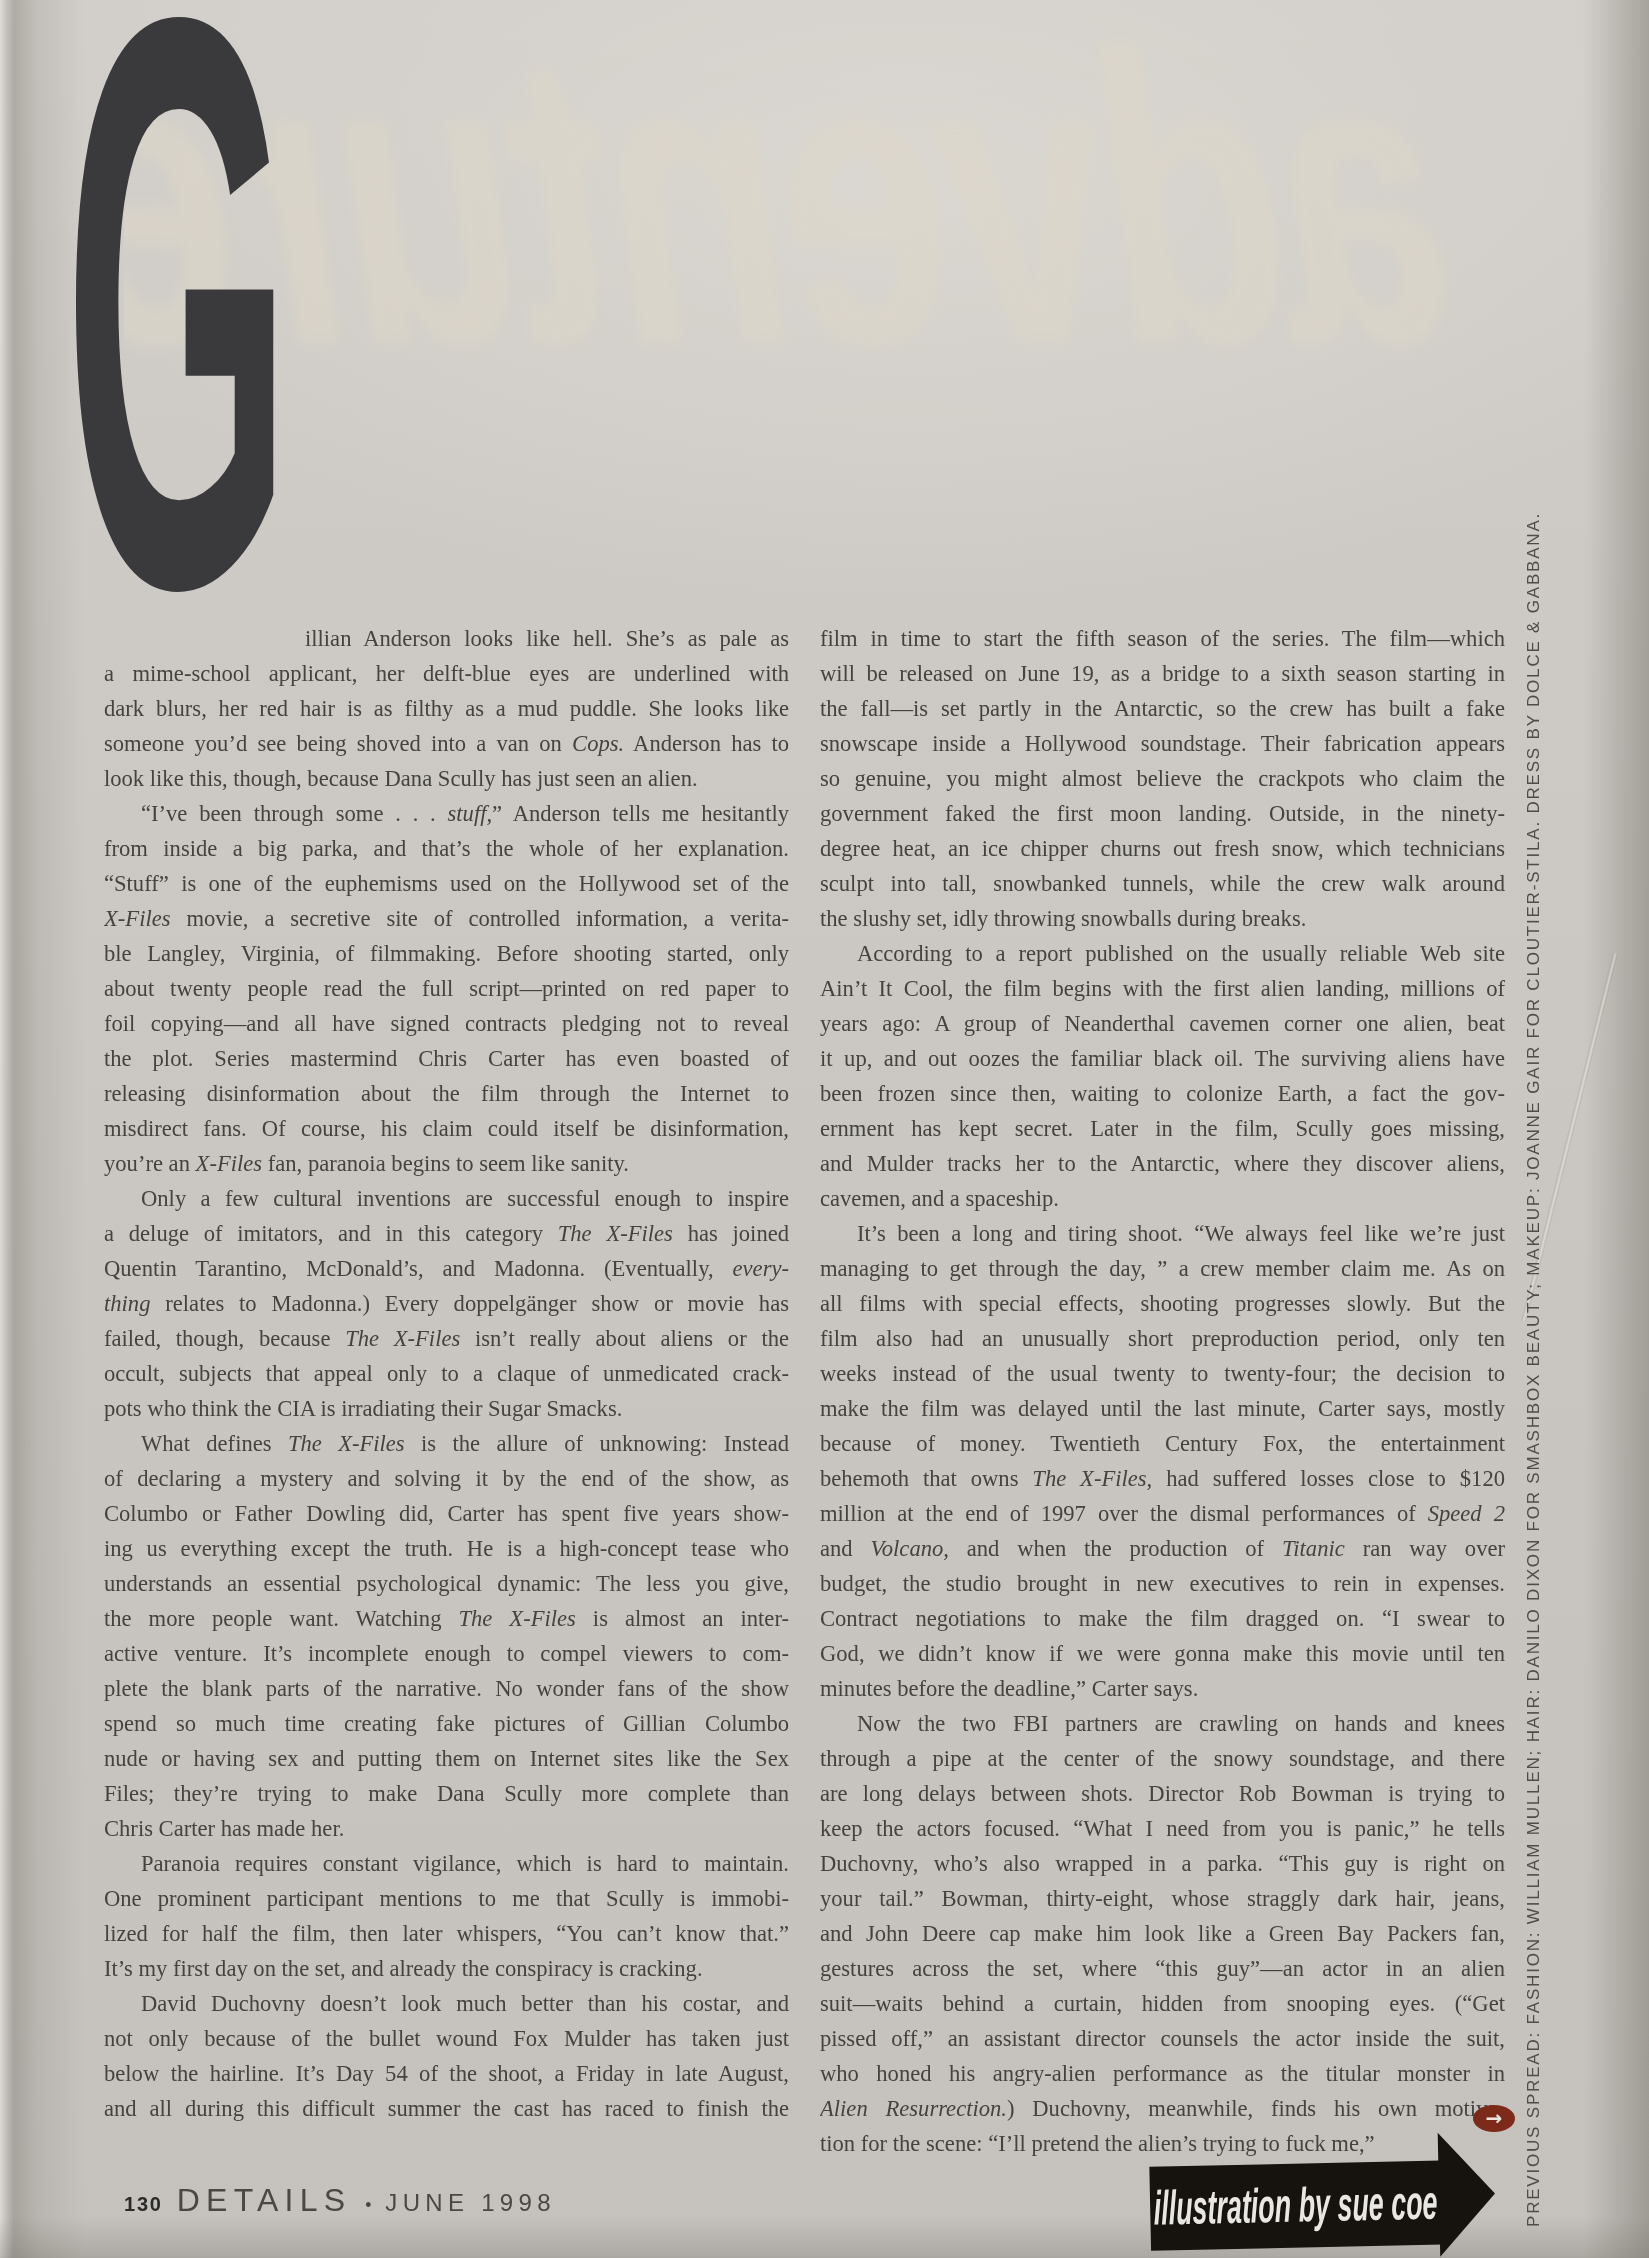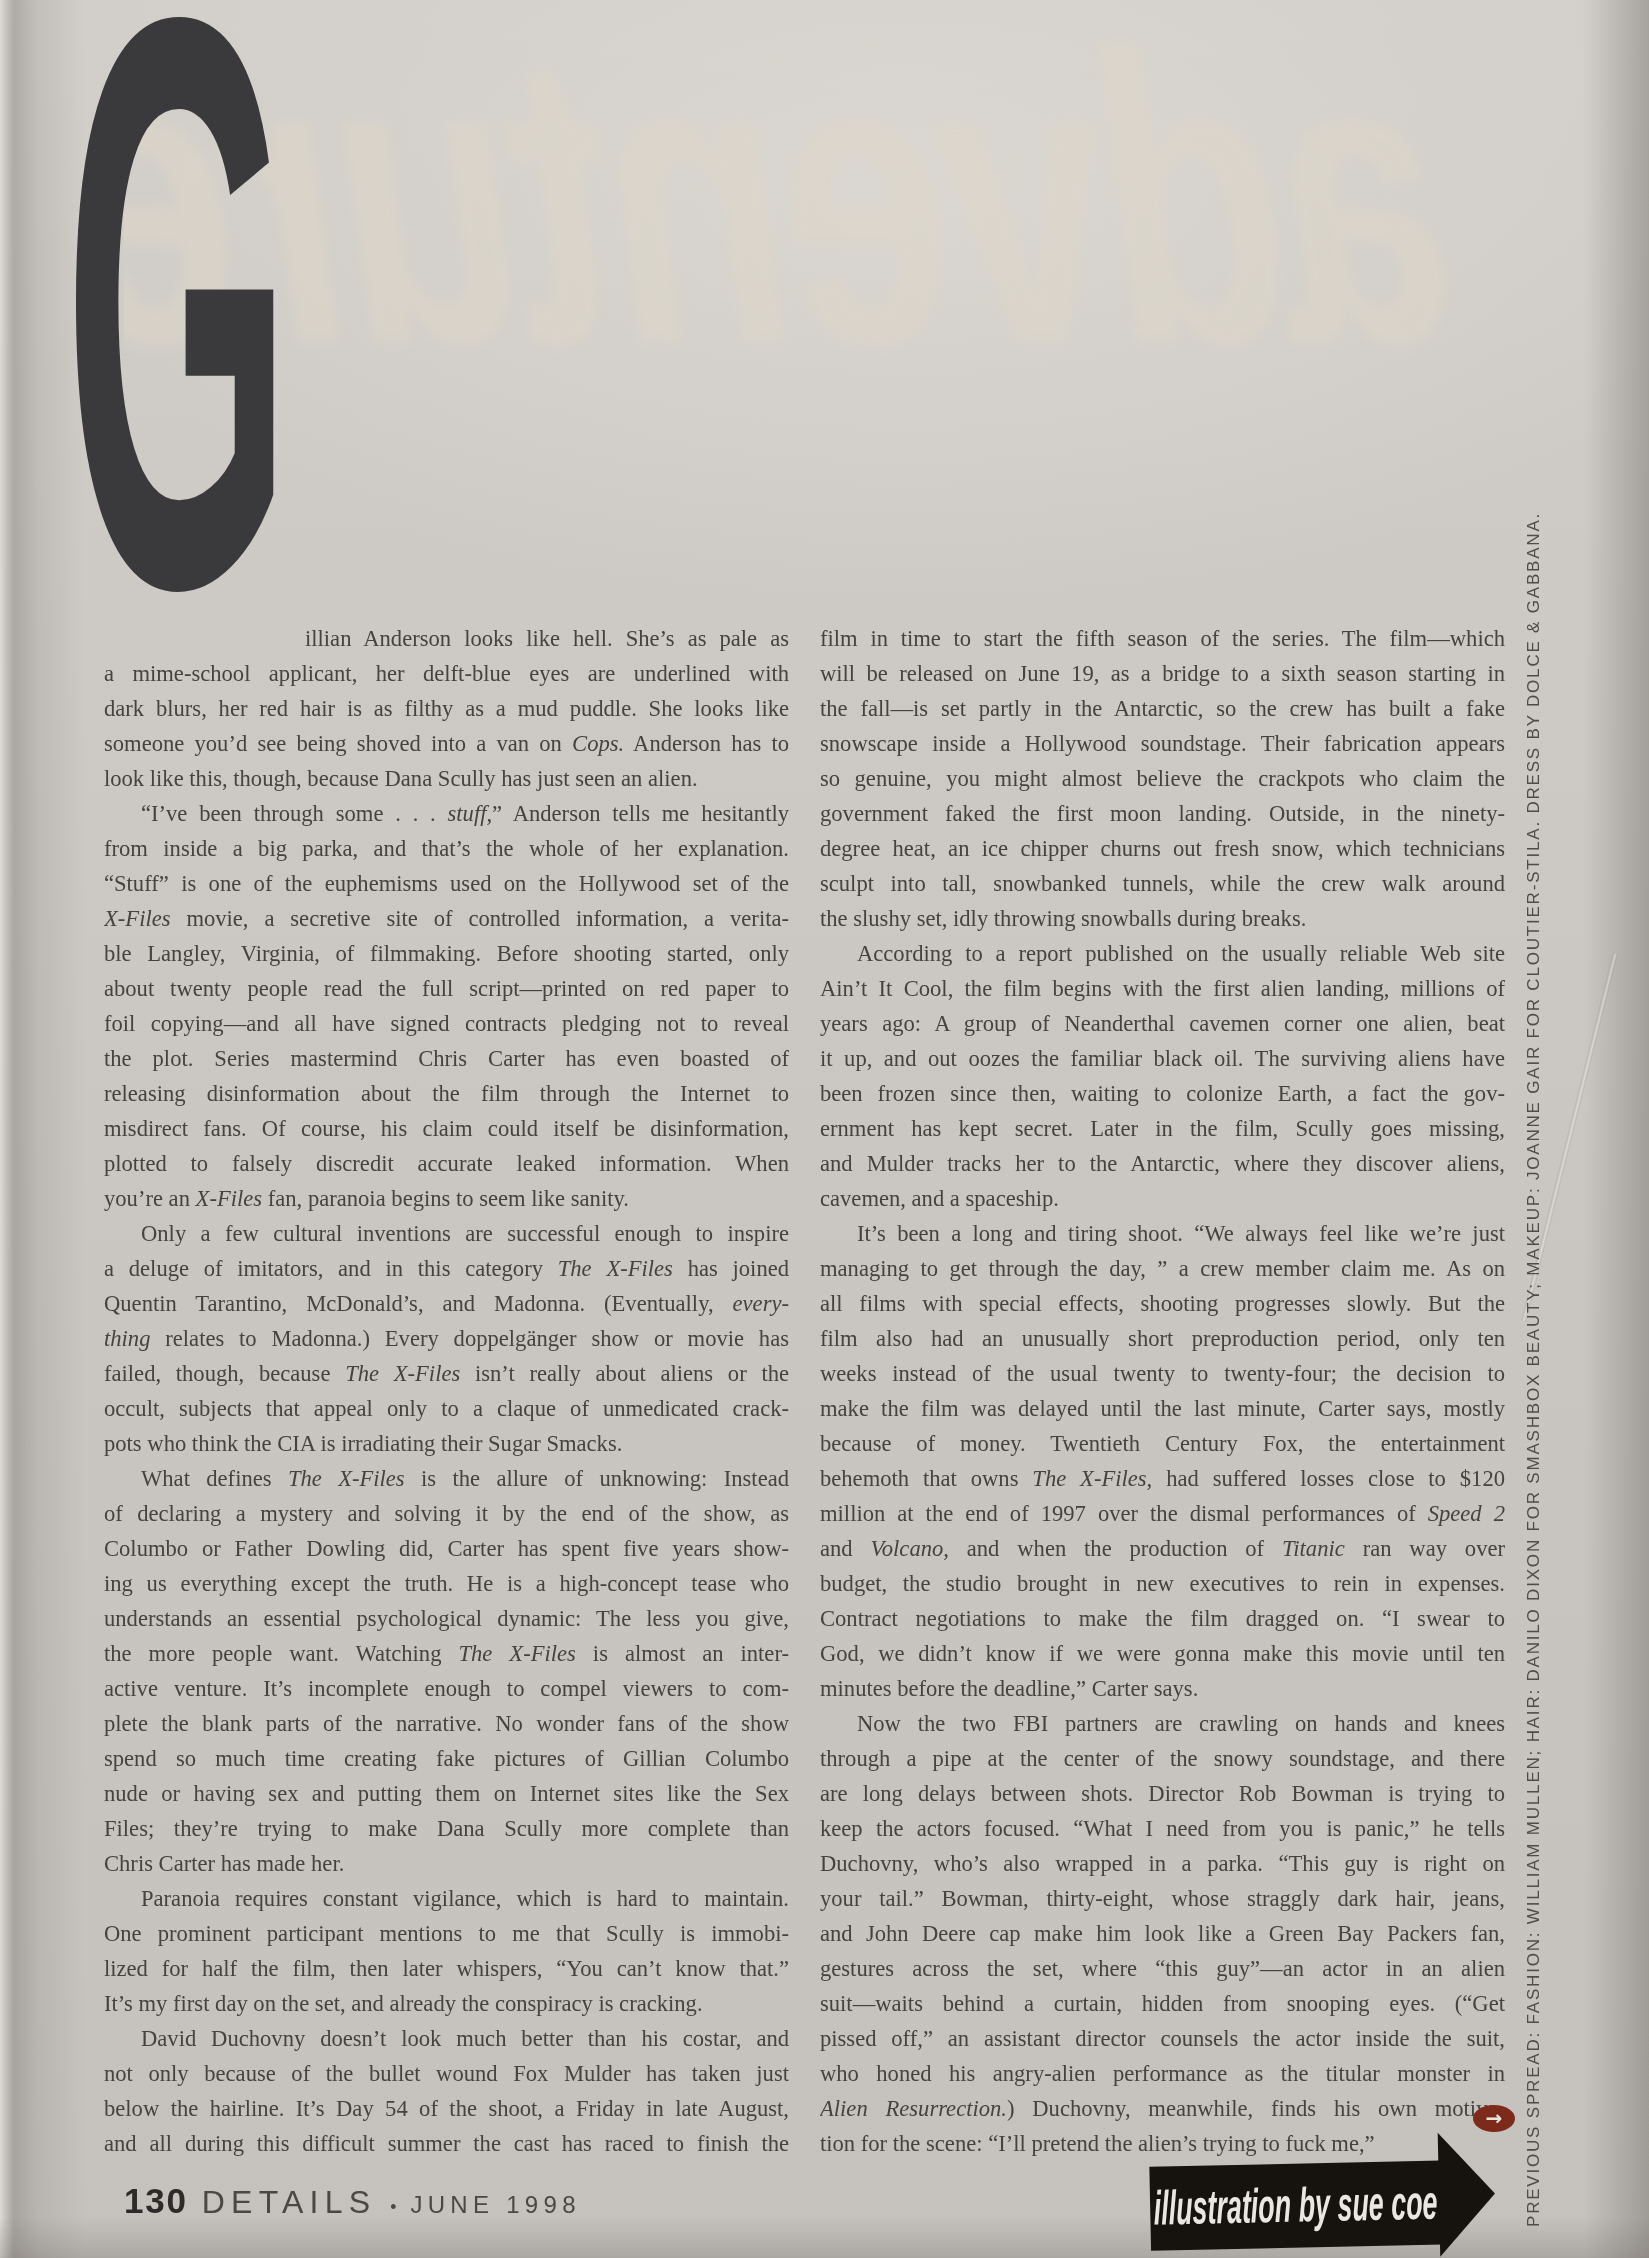--- a/index.html
+++ b/index.html
@@ -38,21 +38,21 @@
   .line{height:35px;line-height:35px;font-size:22.6px;overflow:hidden;
     text-align:justify;text-align-last:justify;color:#45433f;}
   .line.pend{text-align:right;text-align-last:left;}
   
   .continued{position:absolute;left:1473px;top:2105px;width:42px;height:26.5px;border-radius:50%;
     background:#7c2b1b;display:flex;align-items:center;justify-content:center;
     color:#e9e6e0;font:700 20px/1 "DejaVu Sans",sans-serif;}
   
   .footer{position:absolute;left:124px;top:2181px;display:flex;align-items:baseline;gap:14px;
     font-family:"Liberation Sans","DejaVu Sans",sans-serif;}
-  .footer .pagenum{font-size:35px;font-weight:700;color:#2c2b29;letter-spacing:1.8px;}
+  .footer .pagenum{font-size:20px;font-weight:700;color:#2c2b29;letter-spacing:1.8px;}
   .footer .mag{font-size:32px;color:#4a4845;letter-spacing:6.2px;}
   .footer .sep{font-size:17.6px;color:#4a4845;}
   .footer .issue{font-size:24px;color:#4a4845;letter-spacing:5.3px;margin-top:8px;}
   
   .banner{position:absolute;left:1150px;top:2133px;width:353px;height:127px;transform:rotate(-1.2deg);}
   .banner-rect{position:absolute;left:0;top:30px;width:291px;height:84px;background:#16120e;
     display:flex;align-items:center;justify-content:center;overflow:visible;}
   .banner-label{white-space:nowrap;font:italic 700 48px/1 "Liberation Sans","DejaVu Sans",sans-serif;
     color:#e9e7e3;transform:scaleX(.56);transform-origin:center;}
   .banner-head{position:absolute;left:289px;top:1.8px;width:0;height:0;
@@ -88,21 +88,20 @@
       <div class="line" style="padding-left: 37px;">“I’ve been through some . . . <i>stuff,</i>” Anderson tells me hesitantly</div>
       <div class="line">from inside a big parka, and that’s the whole of her explanation.</div>
       <div class="line">“Stuff” is one of the euphemisms used on the Hollywood set of the</div>
       <div class="line"><i>X-Files</i> movie, a secretive site of controlled information, a verita-</div>
       <div class="line">ble Langley, Virginia, of filmmaking. Before shooting started, only</div>
       <div class="line">about twenty people read the full script—printed on red paper to</div>
       <div class="line">foil copying—and all have signed contracts pledging not to reveal</div>
       <div class="line">the plot. Series mastermind Chris Carter has even boasted of</div>
       <div class="line">releasing disinformation about the film through the Internet to</div>
       <div class="line">misdirect fans. Of course, his claim could itself be disinformation,</div>
-      <div class="line">plotted to falsely discredit accurate leaked information. When</div>
       <div class="line pend">you’re an <i>X-Files</i> fan, paranoia begins to seem like sanity.</div>
       <div class="line" style="padding-left: 37px;">Only a few cultural inventions are successful enough to inspire</div>
       <div class="line">a deluge of imitators, and in this category <i>The X-Files</i> has joined</div>
       <div class="line">Quentin Tarantino, McDonald’s, and Madonna. (Eventually, <i>every-</i></div>
       <div class="line"><i>thing</i> relates to Madonna.) Every doppelgänger show or movie has</div>
       <div class="line">failed, though, because <i>The X-Files</i> isn’t really about aliens or the</div>
       <div class="line">occult, subjects that appeal only to a claque of unmedicated crack-</div>
       <div class="line pend">pots who think the CIA is irradiating their Sugar Smacks.</div>
       <div class="line" style="padding-left: 37px;">What defines <i>The X-Files</i> is the allure of unknowing: Instead</div>
       <div class="line">of declaring a mystery and solving it by the end of the show, as</div>

